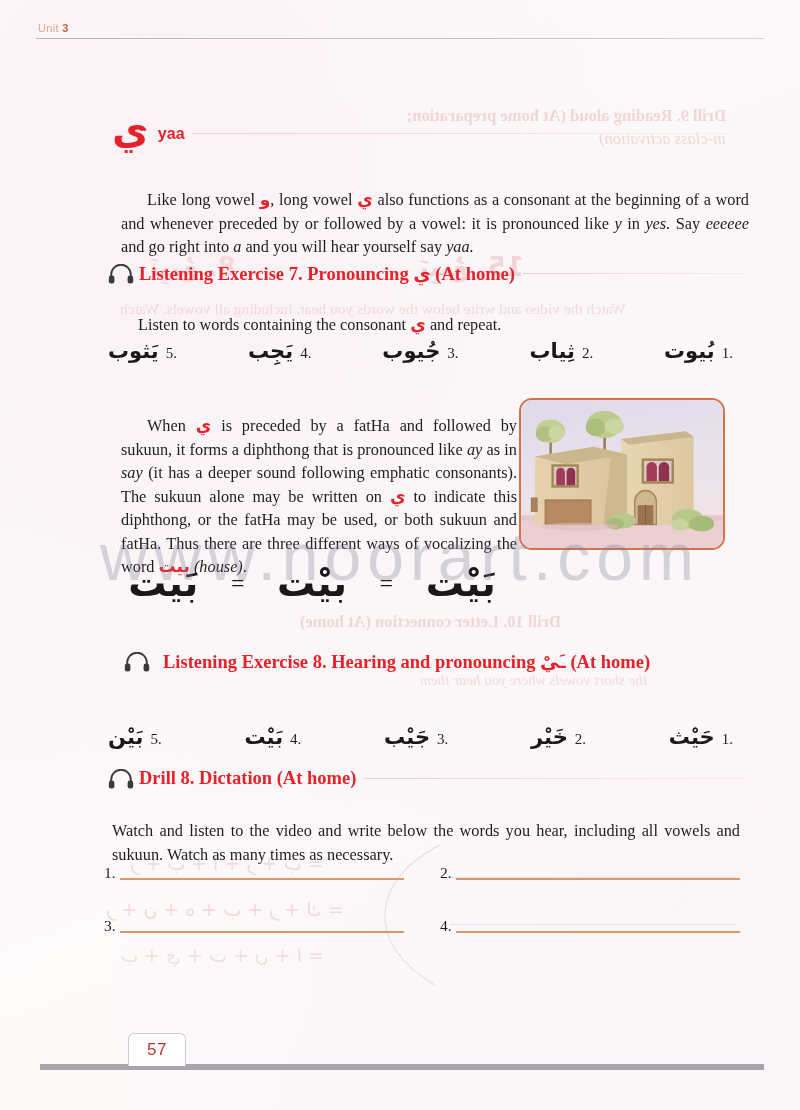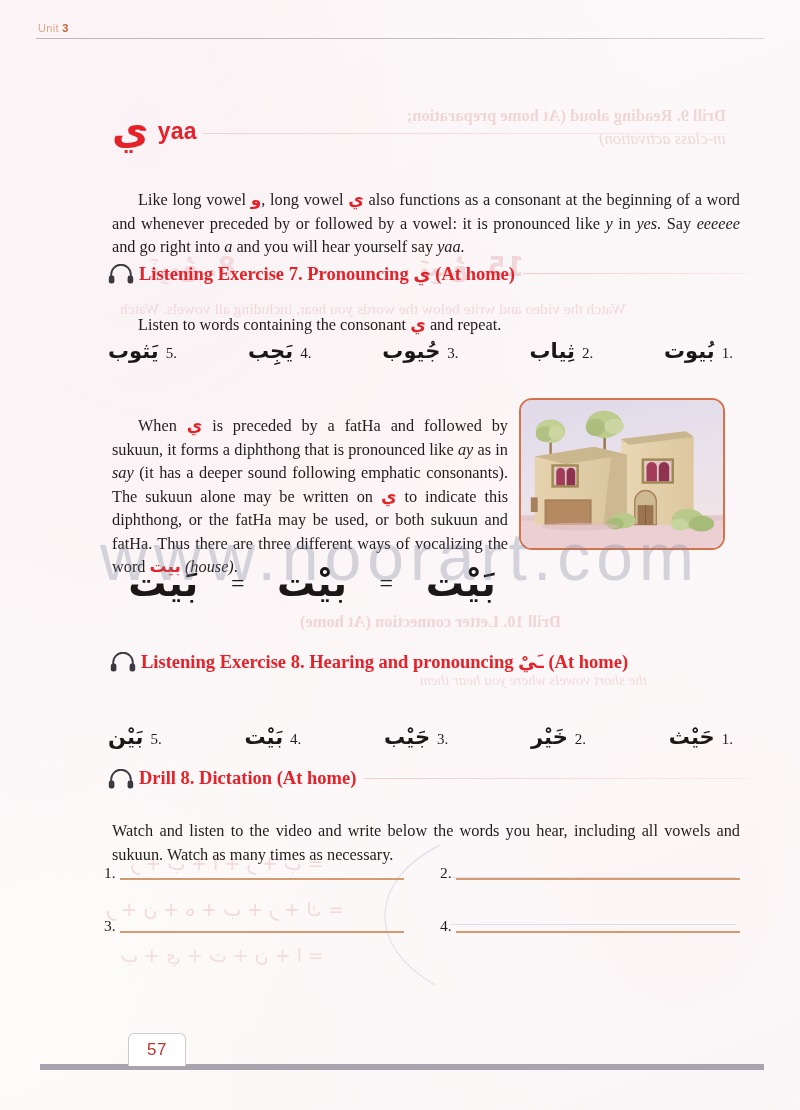--- a/index.html
+++ b/index.html
@@ -67,21 +67,21 @@
     line-height: 34px;
     color: #e52229;
     font-weight: bold;
     font-family: "DejaVu Sans", sans-serif;
     margin-right: 9px;
     position: relative;
     top: 4px;
   }
   .yaa-name {
     font-family: "Liberation Sans", sans-serif;
-    font-size: 23px;
+    font-size: 16px;
     font-weight: bold;
     color: #e52229;
     letter-spacing: 0.2px;
   }
   .yaa-rule {
     flex: 1;
     height: 1.2px;
     background: linear-gradient(to right, #f4cfd3, #f8e2e4 70%, #fbeff0);
     margin-left: 6px;
     position: relative;
@@ -89,20 +89,21 @@
   }
 
   
   .para {
     position: absolute;
     font-size: 16.3px;
     line-height: 23.5px;
     color: #211c1c;
     text-align: justify;
     text-justify: inter-word;
+    margin-left: 9px;
   }
   .para .ind { display: inline-block; width: 26px; }
   .ar {
     font-family: "DejaVu Sans", sans-serif;
     color: #e52229;
     font-weight: bold;
     font-size: 17px;
   }
   em.it { font-style: italic; }
 
@@ -123,21 +124,21 @@
     white-space: nowrap;
   }
   .ex-title .ar { font-size: 19px; }
   .ex-rule {
     flex: 1;
     height: 1.1px;
     background: linear-gradient(to right, #f3ccd0, #faeaec);
     margin-left: 8px;
   }
   #ex7-head { left: 108px; top: 262px; }
-  #ex8-head { left: 110px; top: 650px; }
+  #ex8-head { left: 124px; top: 650px; gap: 8px; }
   #drill8-head { left: 108px; top: 768px; }
 
   .instr {
     position: absolute;
     font-size: 16.3px;
     line-height: 23.5px;
     color: #211c1c;
   }
   #ex7-instr { left: 138px; top: 297px; width: 600px; }
   #ex8-instr { left: 138px; top: 686px; width: 600px; }

